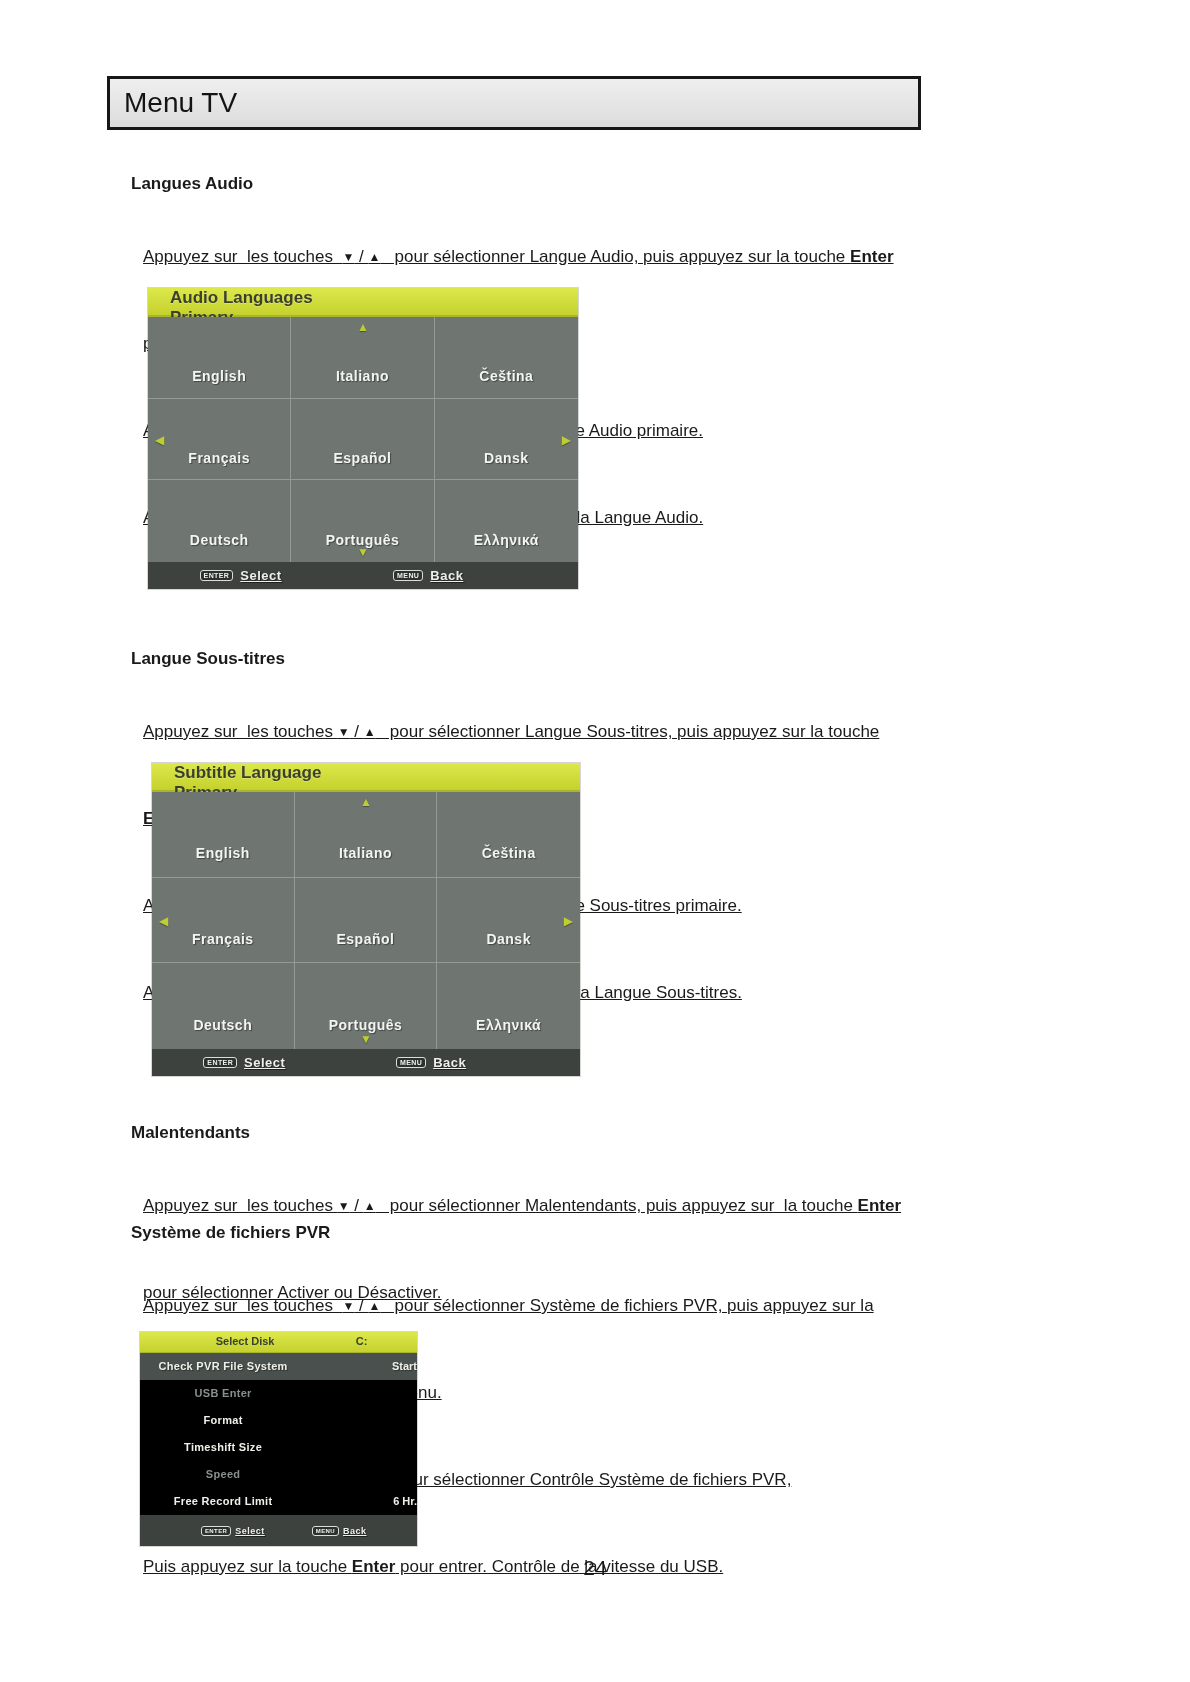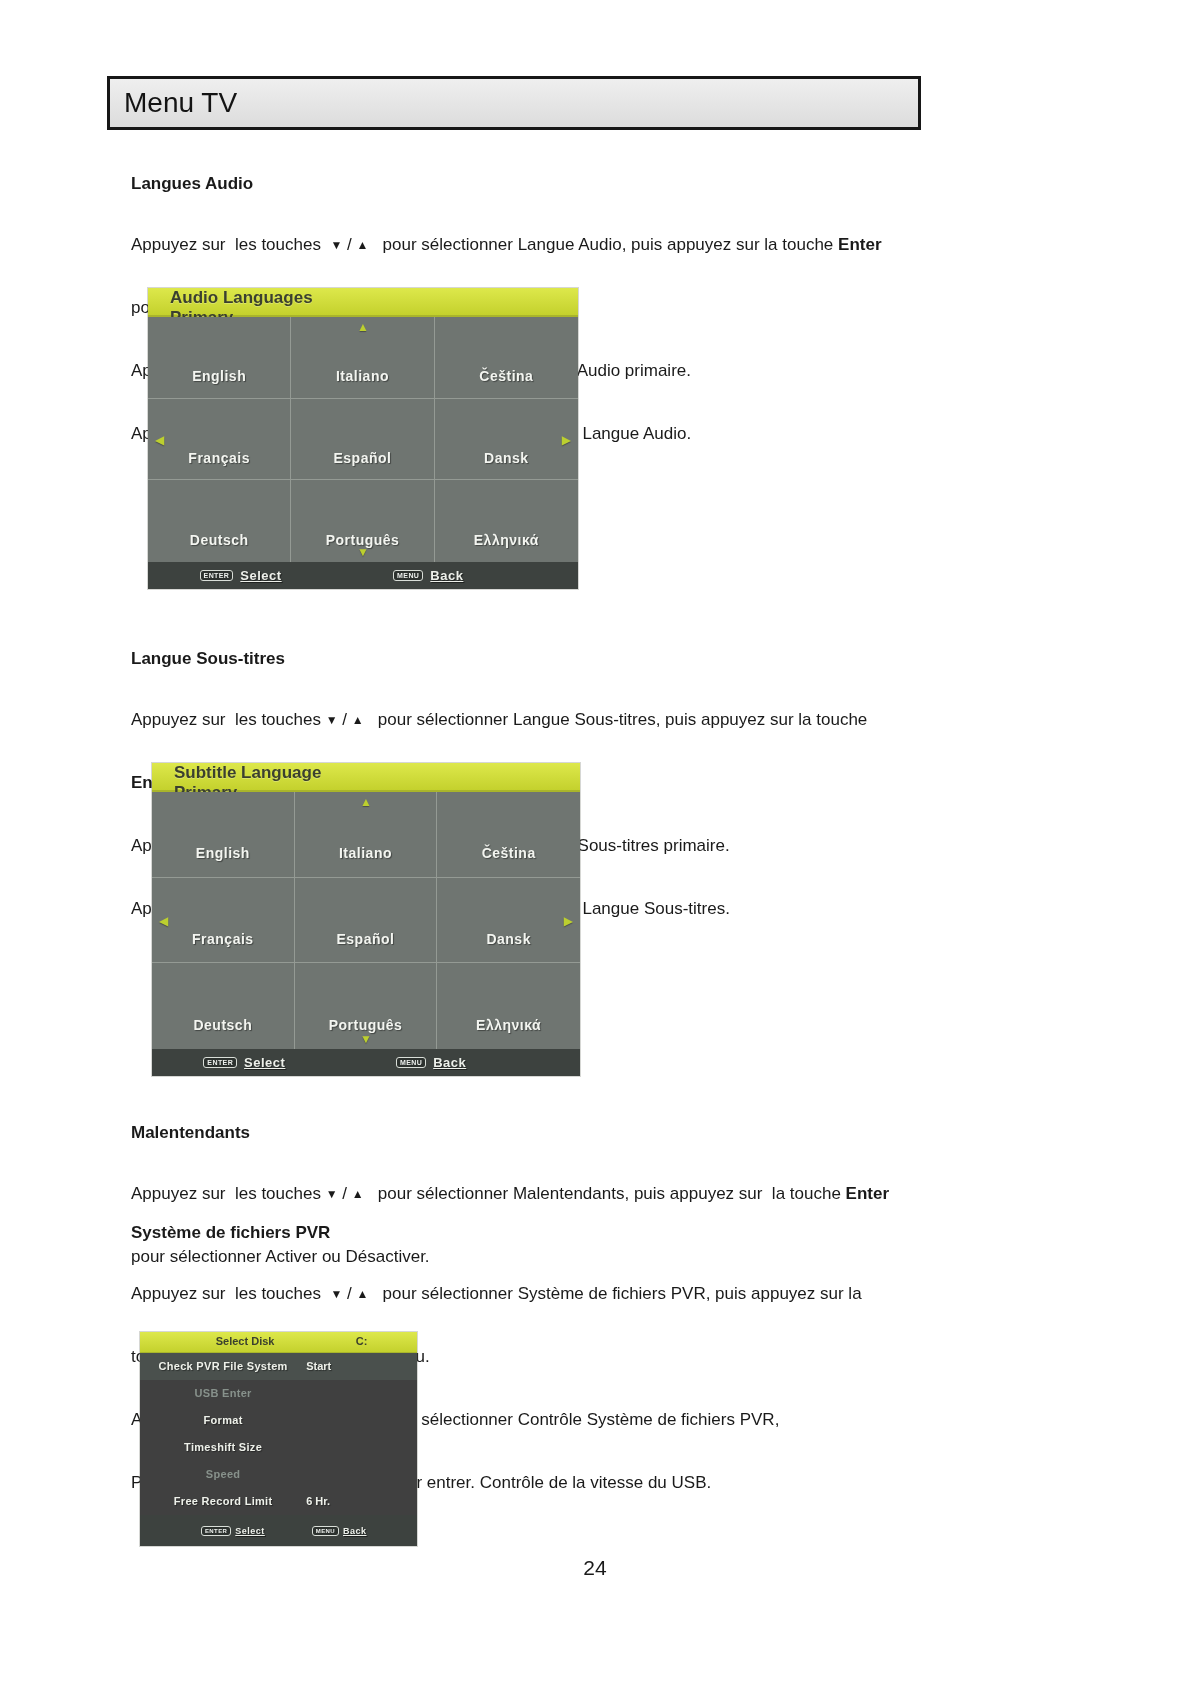--- a/index.html
+++ b/index.html
@@ -7,21 +7,21 @@
 
   
   .title-box{position:absolute;left:107px;top:76px;width:814px;height:54px;
     background:linear-gradient(#efefef,#dcdcdc);border:3px solid #171717;
     display:flex;align-items:center;box-sizing:border-box;}
   .title-box span{font-size:28px;font-weight:400;padding-left:14px;color:#141414;}
 
   
   .sec{position:absolute;left:131px;white-space:pre;}
   .sec h3{margin:0;font-size:17px;line-height:22px;font-weight:bold;}
-  .sec p{margin:0;font-size:17px;line-height:27px;height:27px;}
+  .sec p{margin:12px;font-size:17px;line-height:27px;height:27px;text-decoration:underline;}
   .b{font-weight:bold;}
   .arr{font-size:12px;position:relative;top:-1px;}
 
   
   .tvmenu{position:absolute;display:flex;flex-direction:column;overflow:hidden;
     box-shadow:0 0 0 1px rgba(90,95,85,.25);}
   .tv-head{height:29px;background:linear-gradient(#dde84b,#c4d12d);
     border-bottom:2px solid #a9b52b;display:flex;
     justify-content:space-between;box-sizing:border-box;padding:0 55px 0 22px;flex-direction:column;}
   .tv-head span{font-size:17px;font-weight:bold;color:#3b402e;text-shadow:0 1px 0 rgba(255,255,255,.25);}
@@ -48,26 +48,26 @@
   .g1{left:12%;} .g2{left:57%;}
 
   
   .pvrmenu{position:absolute;left:140px;top:1332px;width:277px;
     display:flex;flex-direction:column;overflow:hidden;box-shadow:0 0 0 1px rgba(90,95,85,.25);}
   .pvr-head{height:20px;background:linear-gradient(#dde84b,#c4d12d);
     border-bottom:1px solid #a9b52b;position:relative;}
   .pvr-head span,.pvr-lbl,.pvr-val{font-size:11px;font-weight:bold;}
   .pvr-head .hl{position:absolute;left:0;width:60%;text-align:center;top:3px;color:#3b402e;padding-left:22px;}
   .pvr-head .hr{position:absolute;left:60%;width:40%;text-align:center;top:3px;color:#3b402e;}
-  .pvr-body{background:#404040;}
+  .pvr-body{background:#000000;}
   .pvr-row{position:relative;height:27px;}
   .pvr-row.dark{background:#4a504d;}
   .pvr-lbl{position:absolute;left:0;width:60%;text-align:center;top:7px;color:#eef1ea;
     text-shadow:1px 1px 1px rgba(0,0,0,.4);letter-spacing:.3px;}
-  .pvr-val{position:absolute;left:60%;width:40%;text-align:left;top:7px;color:#eef1ea;
+  .pvr-val{position:absolute;left:60%;width:40%;text-align:right;top:7px;color:#eef1ea;
     text-shadow:1px 1px 1px rgba(0,0,0,.4);}
   .pvr-row.dim .pvr-lbl{color:#87918b;text-shadow:none;}
   .pvr-foot{height:31px;background:#3d423f;position:relative;}
   .pvr-foot .fgrp .lbl{font-size:9px;}
   .pvr-foot .badge{font-size:6px;margin-right:4px;}
   .pg1{left:22%;} .pg2{left:62%;}
 
   .page-num{position:absolute;left:0;right:0;top:1556px;text-align:center;font-size:21px;color:#1a1a1a;}
 </style>
 </head>

